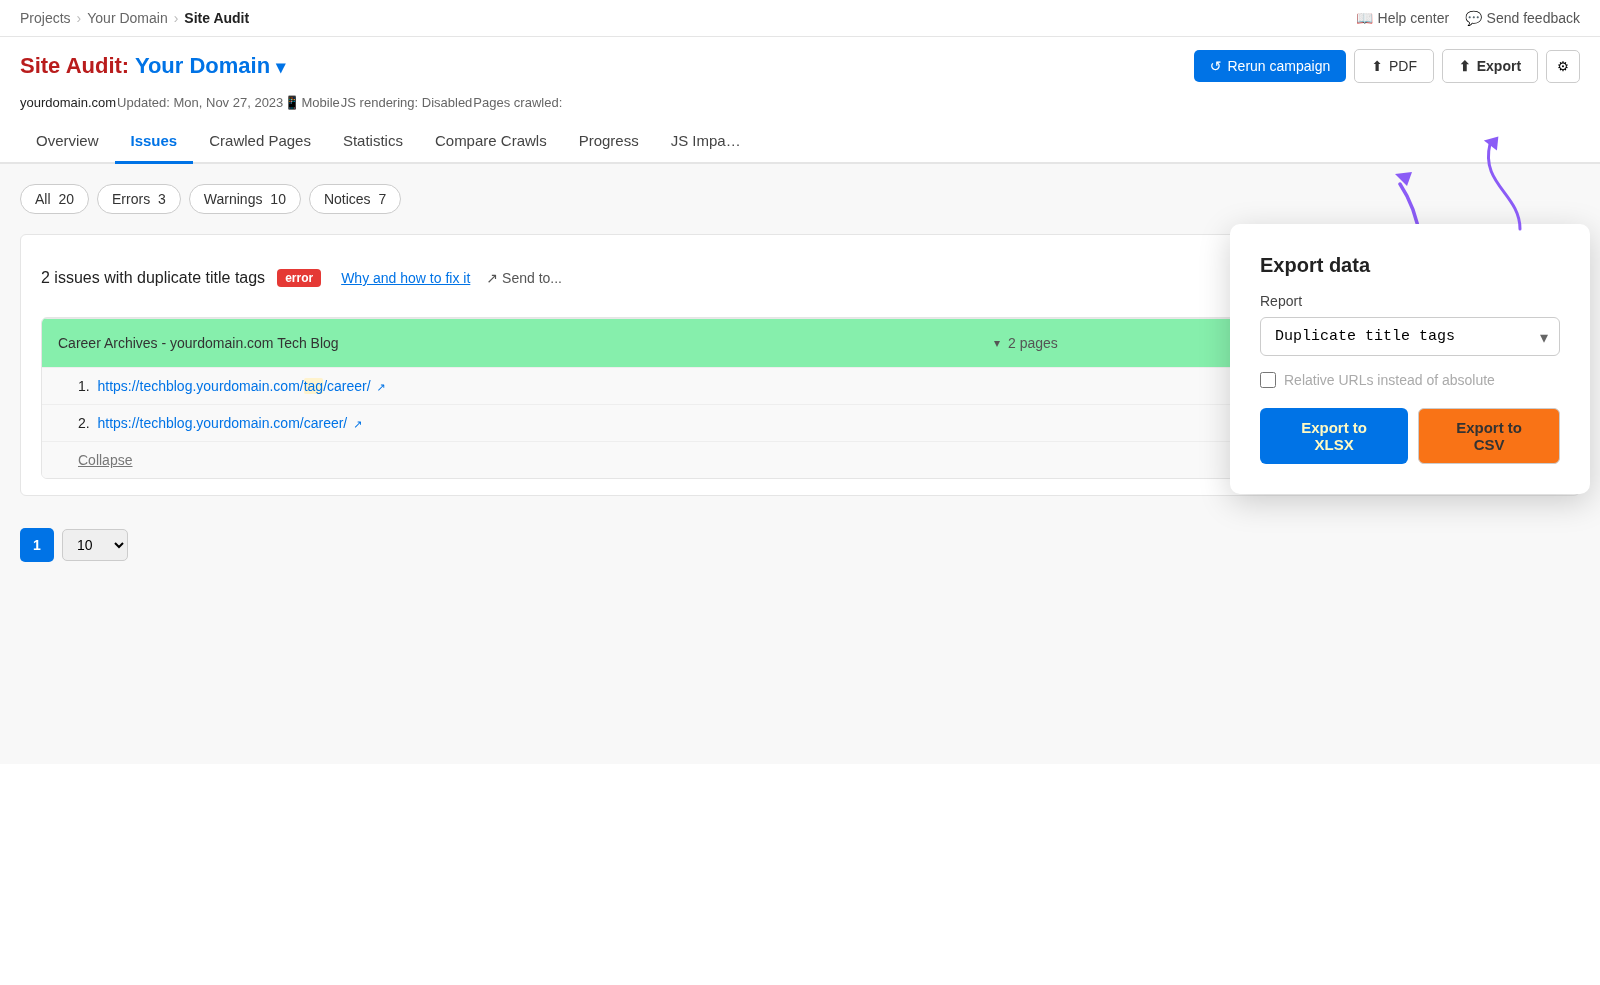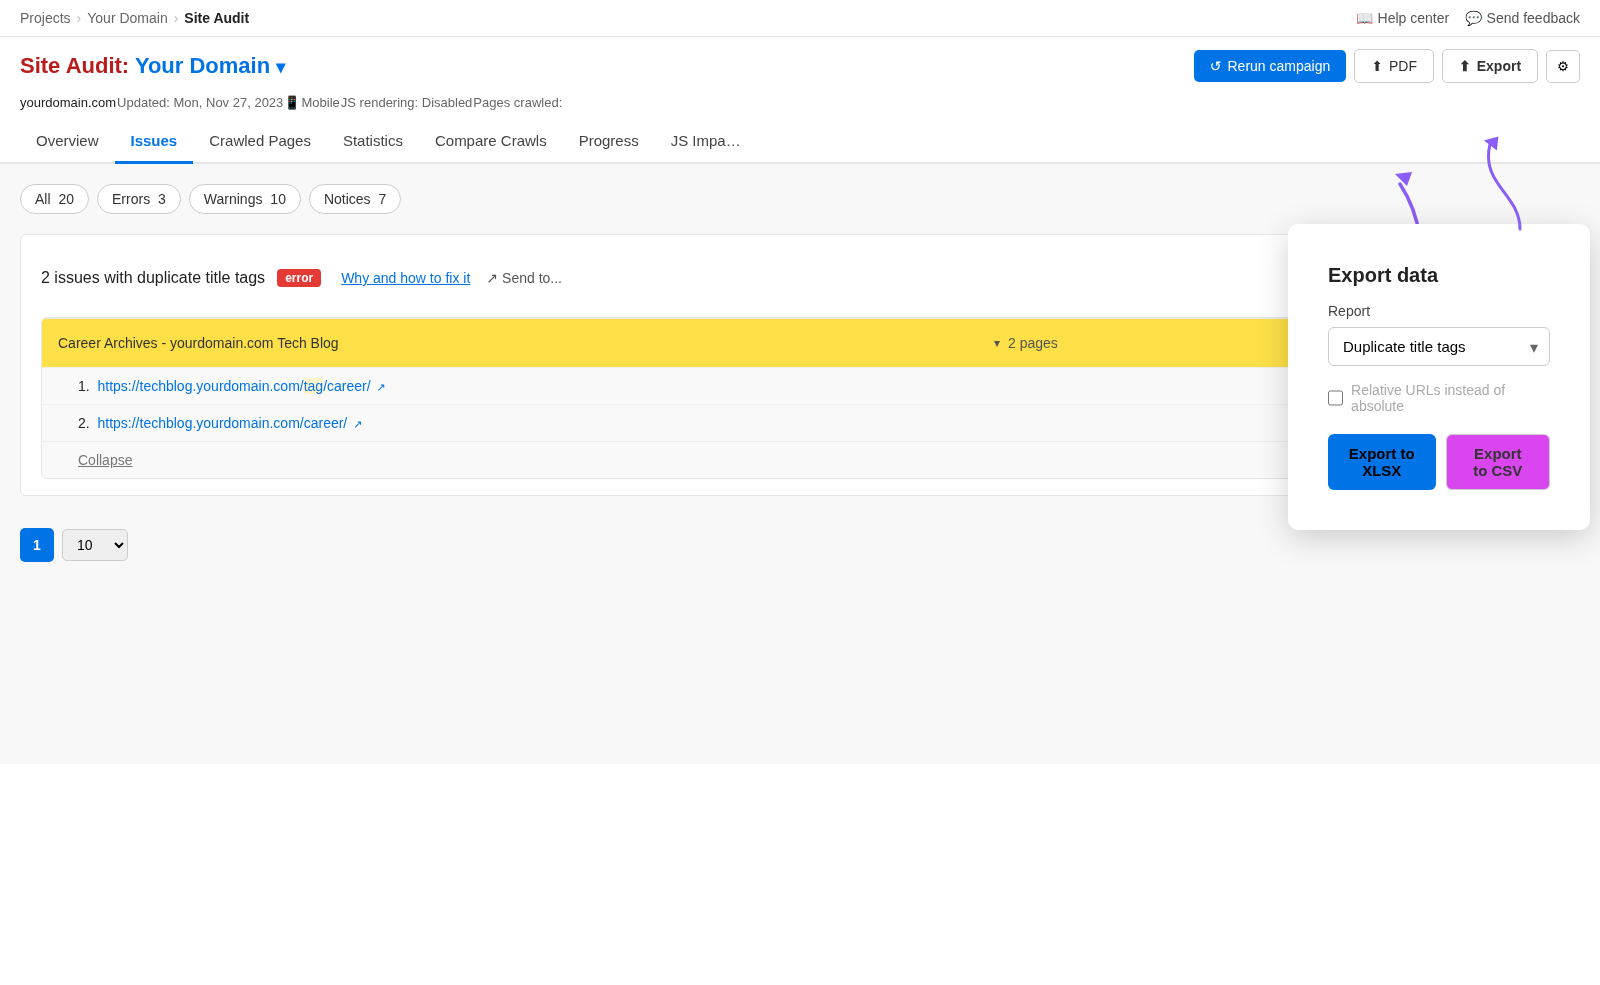--- a/index.html
+++ b/index.html
@@ -56,50 +56,50 @@
     .donut-wrap { position: relative; width: 54px; height: 54px; }
     .donut-wrap svg { width: 54px; height: 54px; }
     .stats-text { font-size: 13px; }
     .stats-text .label { color: #666; font-weight: 600; font-size: 12px; }
     .stats-text .failed { color: #e53935; }
 
     
     .table-wrap { background: #fff; border-radius: 6px; overflow: hidden; border: 1px solid #e5e5e5; }
     .table-header { display: grid; grid-template-columns: 1fr 320px 260px; background: #f0f0f0; }
     .th { padding: 12px 16px; font-size: 13px; font-weight: 600; color: #444; display: flex; align-items: center; gap: 4px; }
-    .table-row-main { display: grid; grid-template-columns: 1fr 320px 260px; border-top: 1px solid #e8e8e8; background: #fde047; }
+    .table-row-main { display: grid; grid-template-columns: 1fr 320px 260px; border-top: 1px solid #e8e8e8; background: #86efac; }
     .td { padding: 14px 16px; font-size: 14px; color: #333; display: flex; align-items: center; }
     .td.duplicates { gap: 8px; color: #555; }
     .new-badge { background: #e8f5e9; color: #2e7d32; border: 1px solid #a5d6a7; border-radius: 10px; padding: 2px 8px; font-size: 12px; font-weight: 600; margin-right: 8px; }
     .sub-rows { background: #f9f9f9; border-top: 1px solid #eee; }
     .sub-row { padding: 10px 16px 10px 36px; border-top: 1px solid #eee; }
     .sub-row:first-child { border-top: none; }
     .sub-row a { color: #0073e6; text-decoration: none; }
     .highlight { background: #fff3cd; border-radius: 2px; }
     .collapse-row { padding: 10px 16px 10px 36px; border-top: 1px solid #eee; }
     .collapse-btn { color: #777; text-decoration: underline; cursor: pointer; font-size: 14px; border: none; background: none; }
 
     
     .pagination { display: flex; align-items: center; gap: 8px; padding: 16px 0; }
     .page-btn { width: 34px; height: 34px; border-radius: 5px; border: none; cursor: pointer; font-size: 14px; display: flex; align-items: center; justify-content: center; }
     .page-btn.active { background: #0073e6; color: #fff; font-weight: 600; }
     .page-select { border: 1px solid #ccc; border-radius: 5px; padding: 6px 10px; font-size: 14px; cursor: pointer; }
 
     
-    .export-popup { position: absolute; top: 0; right: 0; background: #fff; border-radius: 10px; box-shadow: 0 8px 32px rgba(0,0,0,0.18); width: 302px; padding: 40px; z-index: 100; }
+    .export-popup { position: absolute; top: 0; right: 0; background: #fff; border-radius: 10px; box-shadow: 0 8px 32px rgba(0,0,0,0.18); width: 360px; padding: 30px; z-index: 100; }
     .export-popup-title { font-size: 20px; font-weight: 700; margin-bottom: 16px; }
     .popup-label { font-size: 14px; color: #444; margin-bottom: 8px; }
     .popup-select-wrap { position: relative; margin-bottom: 16px; }
-    .popup-select { width: 100%; padding: 10px 36px 10px 14px; border: 1px solid #ccc; border-radius: 6px; font-size: 15px; appearance: none; background: #fff; cursor: pointer; }
+    .popup-select { width: 100%; padding: 10px 36px 10px 14px; border: 1px solid #ccc; border-radius: 6px; font-size: 15px; appearance: none; background: #fff; cursor: pointer; font-family: Liberation Mono, monospace; }
     .popup-select-arrow { position: absolute; right: 12px; top: 50%; transform: translateY(-50%); pointer-events: none; color: #666; font-size: 16px; }
     .popup-checkbox-row { display: flex; align-items: center; gap: 8px; color: #aaa; font-size: 14px; margin-bottom: 20px; }
     .popup-checkbox-row input[type=checkbox] { width: 16px; height: 16px; }
     .popup-actions { display: flex; gap: 10px; }
-    .btn-export-xlsx { background: #0073e6; color: #000000; border: none; border-radius: 6px; padding: 10px 20px; font-size: 15px; font-weight: 600; cursor: pointer; }
-    .btn-export-csv { background: #d946ef; color: #333; border: 1px solid #ccc; border-radius: 6px; padding: 10px 20px; font-size: 15px; font-weight: 600; cursor: pointer; }
+    .btn-export-xlsx { background: #0073e6; color: #fef9c3; border: none; border-radius: 6px; padding: 10px 20px; font-size: 15px; font-weight: 600; cursor: pointer; }
+    .btn-export-csv { background: #f97316; color: #333; border: 1px solid #ccc; border-radius: 6px; padding: 10px 20px; font-size: 15px; font-weight: 600; cursor: pointer; }
 
     .relative-container { position: relative; }
 
     
     .sort-icon { font-size: 11px; color: #888; }
 
     
     .chevron { font-size: 12px; color: #555; }
 
     

